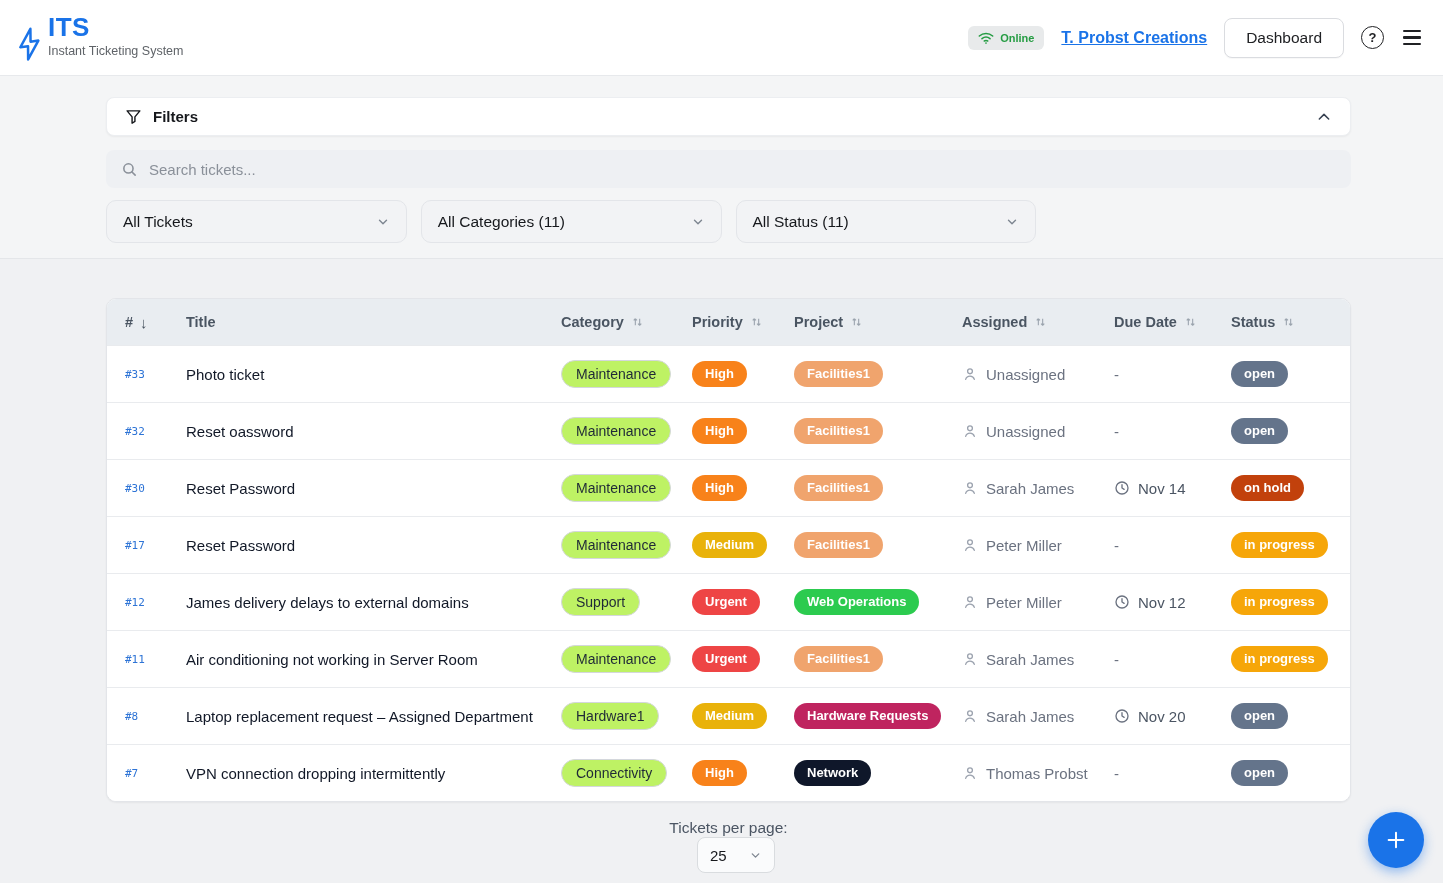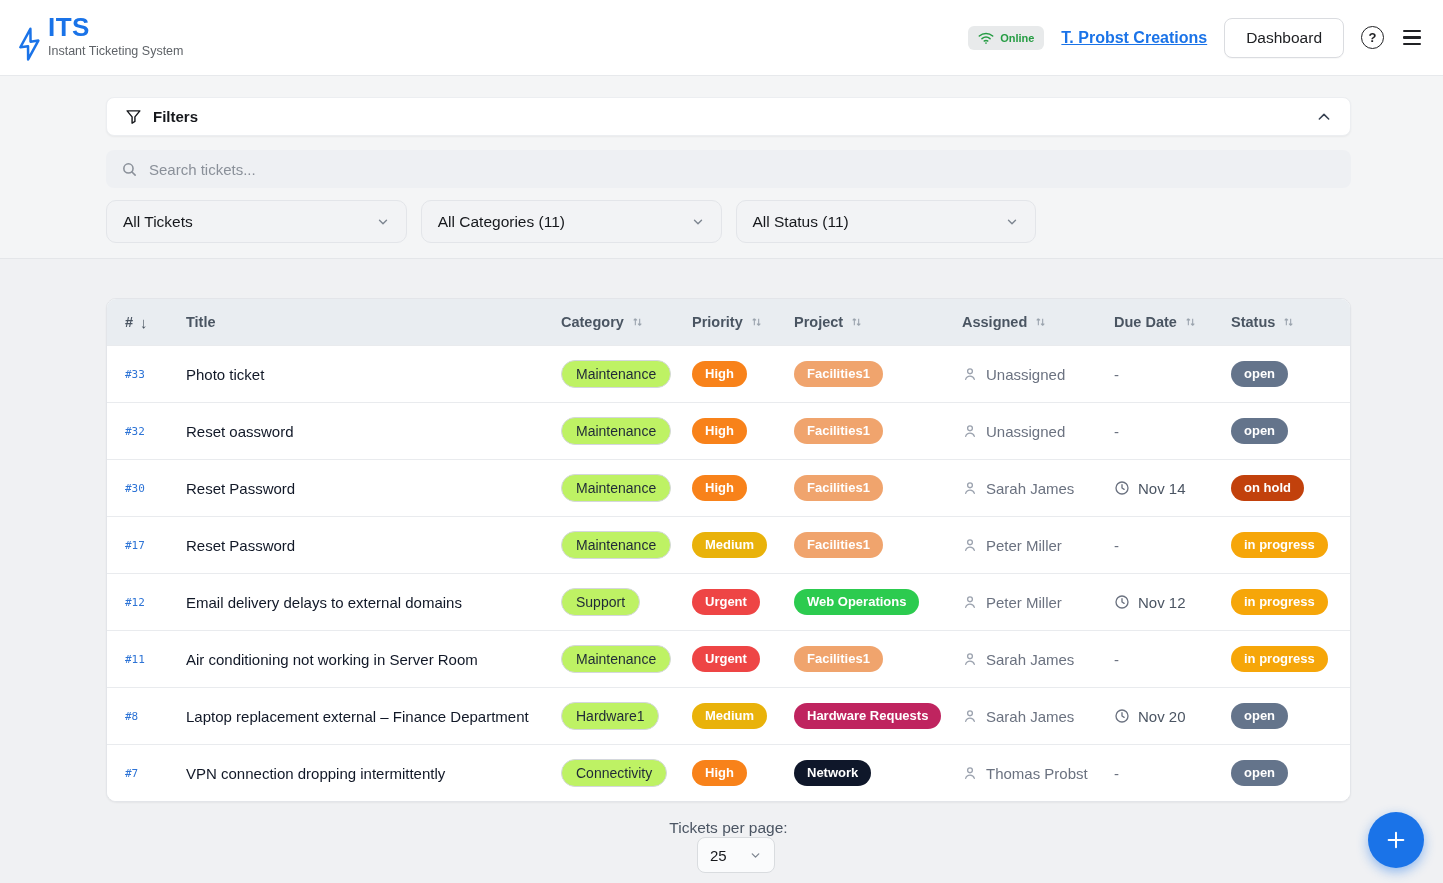--- a/index.html
+++ b/index.html
@@ -406,21 +406,21 @@
         <div class="td">
             <span class="pill" style="background: rgb(246, 166, 9);">in progress</span>
           </div>
       </div>
 
       <div class="tgrid trow">
         <div class="td">
             <a href="#" class="id-link">#12</a>
           </div>
         <div class="td">
-            <span class="row-title">Email delivery delays to external domains</span>
+            <span class="row-title">James delivery delays to external domains</span>
           </div>
         <div class="td">
             <span class="pill-outline">Support</span>
           </div>
         <div class="td">
             <span class="pill" style="background: rgb(238, 69, 69);">Urgent</span>
           </div>
         <div class="td">
             <span class="pill" style="background: rgb(44, 203, 79);">Web Operations</span>
           </div>
@@ -478,21 +478,21 @@
         <div class="td">
             <span class="pill" style="background: rgb(246, 166, 9);">in progress</span>
           </div>
       </div>
 
       <div class="tgrid trow">
         <div class="td">
             <a href="#" class="id-link">#8</a>
           </div>
         <div class="td">
-            <span class="row-title">Laptop replacement external – Finance Department</span>
+            <span class="row-title">Laptop replacement request – Assigned Department</span>
           </div>
         <div class="td">
             <span class="pill-outline">Hardware1</span>
           </div>
         <div class="td">
             <span class="pill" style="background: rgb(233, 178, 10);">Medium</span>
           </div>
         <div class="td">
             <span class="pill" style="background: rgb(191, 36, 95);">Hardware Requests</span>
           </div>

